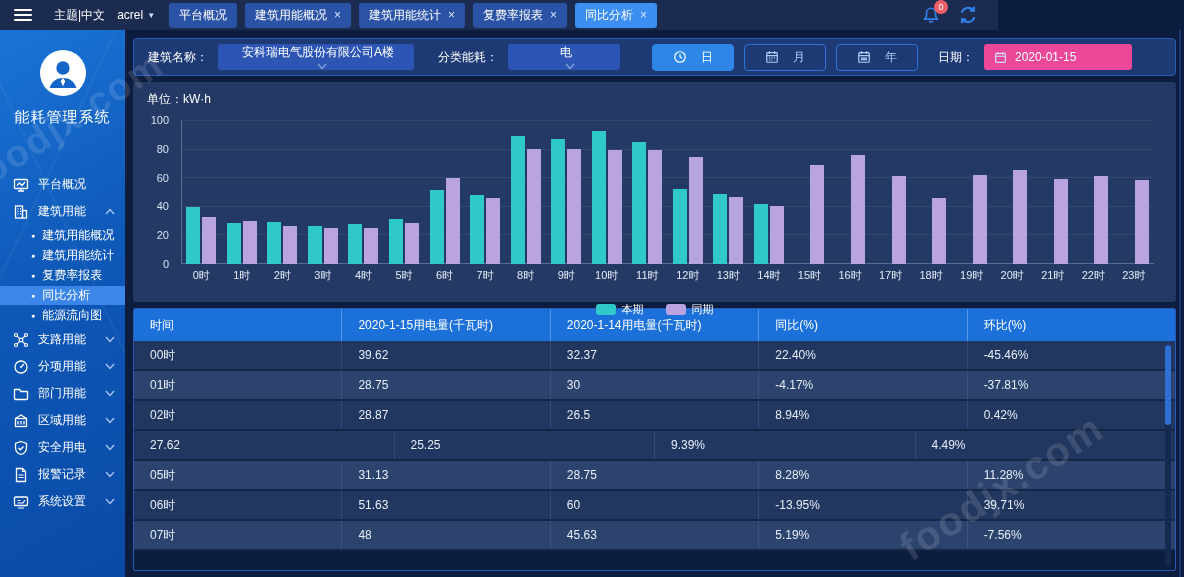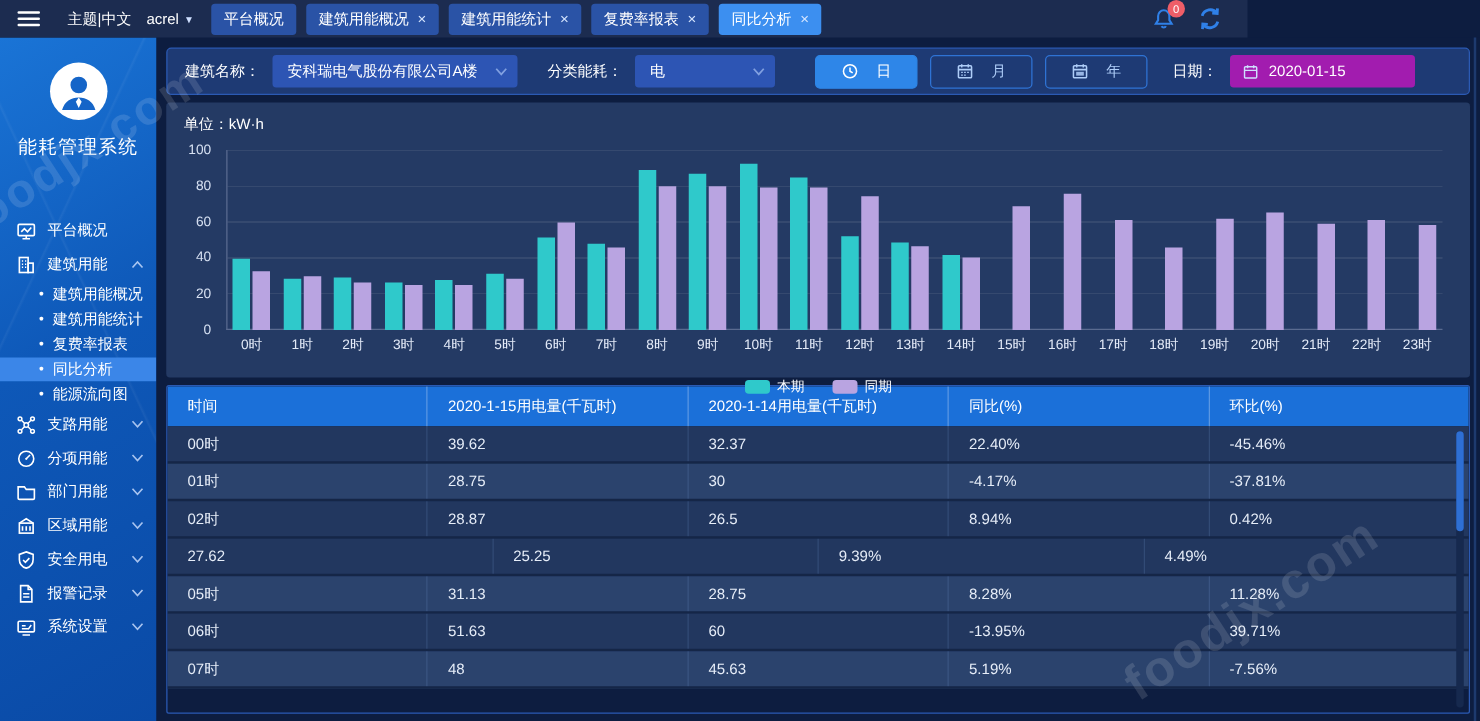--- a/index.html
+++ b/index.html
@@ -46,31 +46,31 @@
   .submenu-item .submenu-label { font-size:12px; }
   .submenu-item.active { background:#3b86e8; }
 
   
   .main { position:absolute; left:125px; top:30px; width:1059px; height:547px; background:#0d1d40; padding:8px 8px 0 8px; }
 
   .filter-panel { height:38px; background:#1e3a74; border:1px solid #2b5ab4; border-radius:4px;
     display:flex; align-items:center; padding:12px 14px; gap:10px; position:relative; z-index:5; }
   .flabel { color:#fff; font-size:12px; white-space:nowrap; }
   .select { height:26px; background:#2d55b4; border-radius:3px; color:#fff; font-size:12px;
-    display:flex; align-items:center; padding:0 8px 0 12px; cursor:pointer; }
+    display:flex; align-items:center; padding:0 8px 0 12px; cursor:pointer;flex-direction:column; }
   .select .sel-val { flex:1; }
   .select.building { width:196px; margin-right:14px; }
   .select.energy { width:112px; margin-right:22px; }
   .sel-chev { opacity:.75; margin-left:8px; }
   .pgroup { display:flex; align-items:center; gap:10px; margin-right:10px; }
   .pbtn { width:82px; height:27px; border:1px solid #2f73d4; border-radius:4px; color:#aecdf8; font-size:12px;
     display:flex; align-items:center; justify-content:center; gap:14px; cursor:pointer; background:transparent; }
   .pbtn.active { background:#2e86e8; border-color:#2e86e8; color:#fff; }
   .pbtn .pbtn-icon { width:14px; height:14px; }
-  .datebox { height:26px; width:148px; background:#a21caf; border-radius:3px; color:#fff; font-size:12px;
+  .datebox { height:26px; width:148px; background:#ec4899; border-radius:3px; color:#fff; font-size:12px;
     display:flex; align-items:center; gap:8px; padding:0 10px; cursor:pointer; }
 
   
   .chart-panel { position:relative; height:220px; background:#243a64; border-radius:3px; margin-top:6px; z-index:4; }
   .unit-label { position:absolute; left:14px; top:9px; color:#fff; font-size:12px; }
   .plot-wrap { position:absolute; left:48px; right:22px; top:38px; height:144px; }
   .grid { position:absolute; inset:0; border-left:1px solid #5a6b90; border-bottom:1px solid #5a6b90;
     background-image:repeating-linear-gradient(to top, transparent 0, transparent calc(20% - 1px), #35496f calc(20% - 1px), #35496f 20%); }
   .y-labels { position:absolute; left:-40px; top:0; bottom:0; width:34px; }
   .ytick { position:absolute; right:6px; color:#d6e0f2; font-size:11px; }

